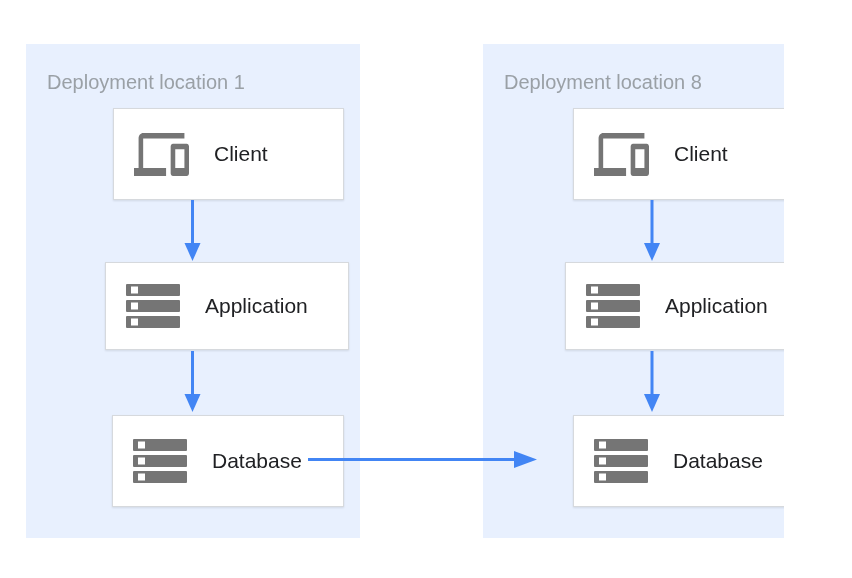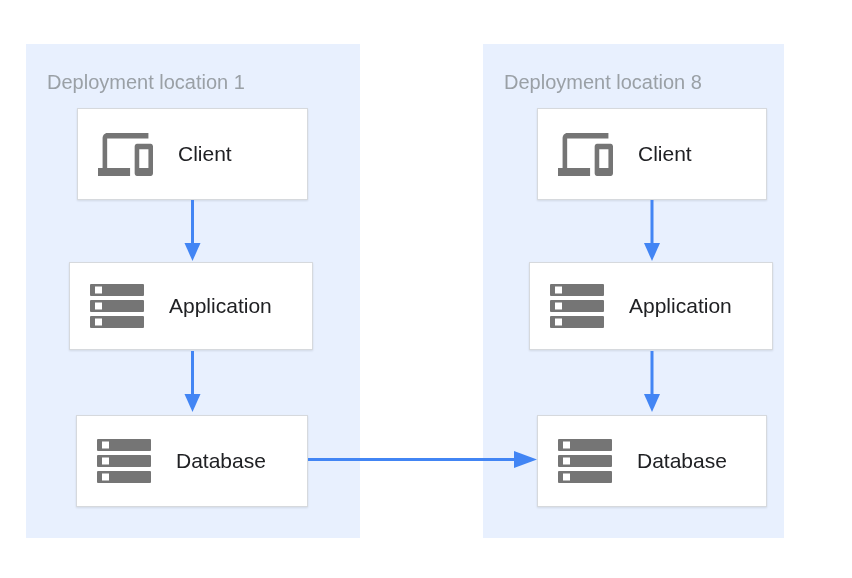--- a/index.html
+++ b/index.html
@@ -38,20 +38,21 @@
     white-space: nowrap;
   }
   .node {
     position: absolute;
     background: var(--box-bg);
     border: 1px solid var(--box-border);
     box-shadow: 0 1px 2px rgba(0,0,0,0.10);
     display: flex;
     align-items: center;
     padding-left: 20px;
+    margin-left: 36px;
   }
   .node-icon {
     display: inline-flex;
     flex: 0 0 auto;
     margin-right: 25px;
   }
   .node-icon svg { fill: var(--icon-color); }
   .icon-hole rect { fill: #ffffff; }
   .node-label {
     font-size: 21px;

